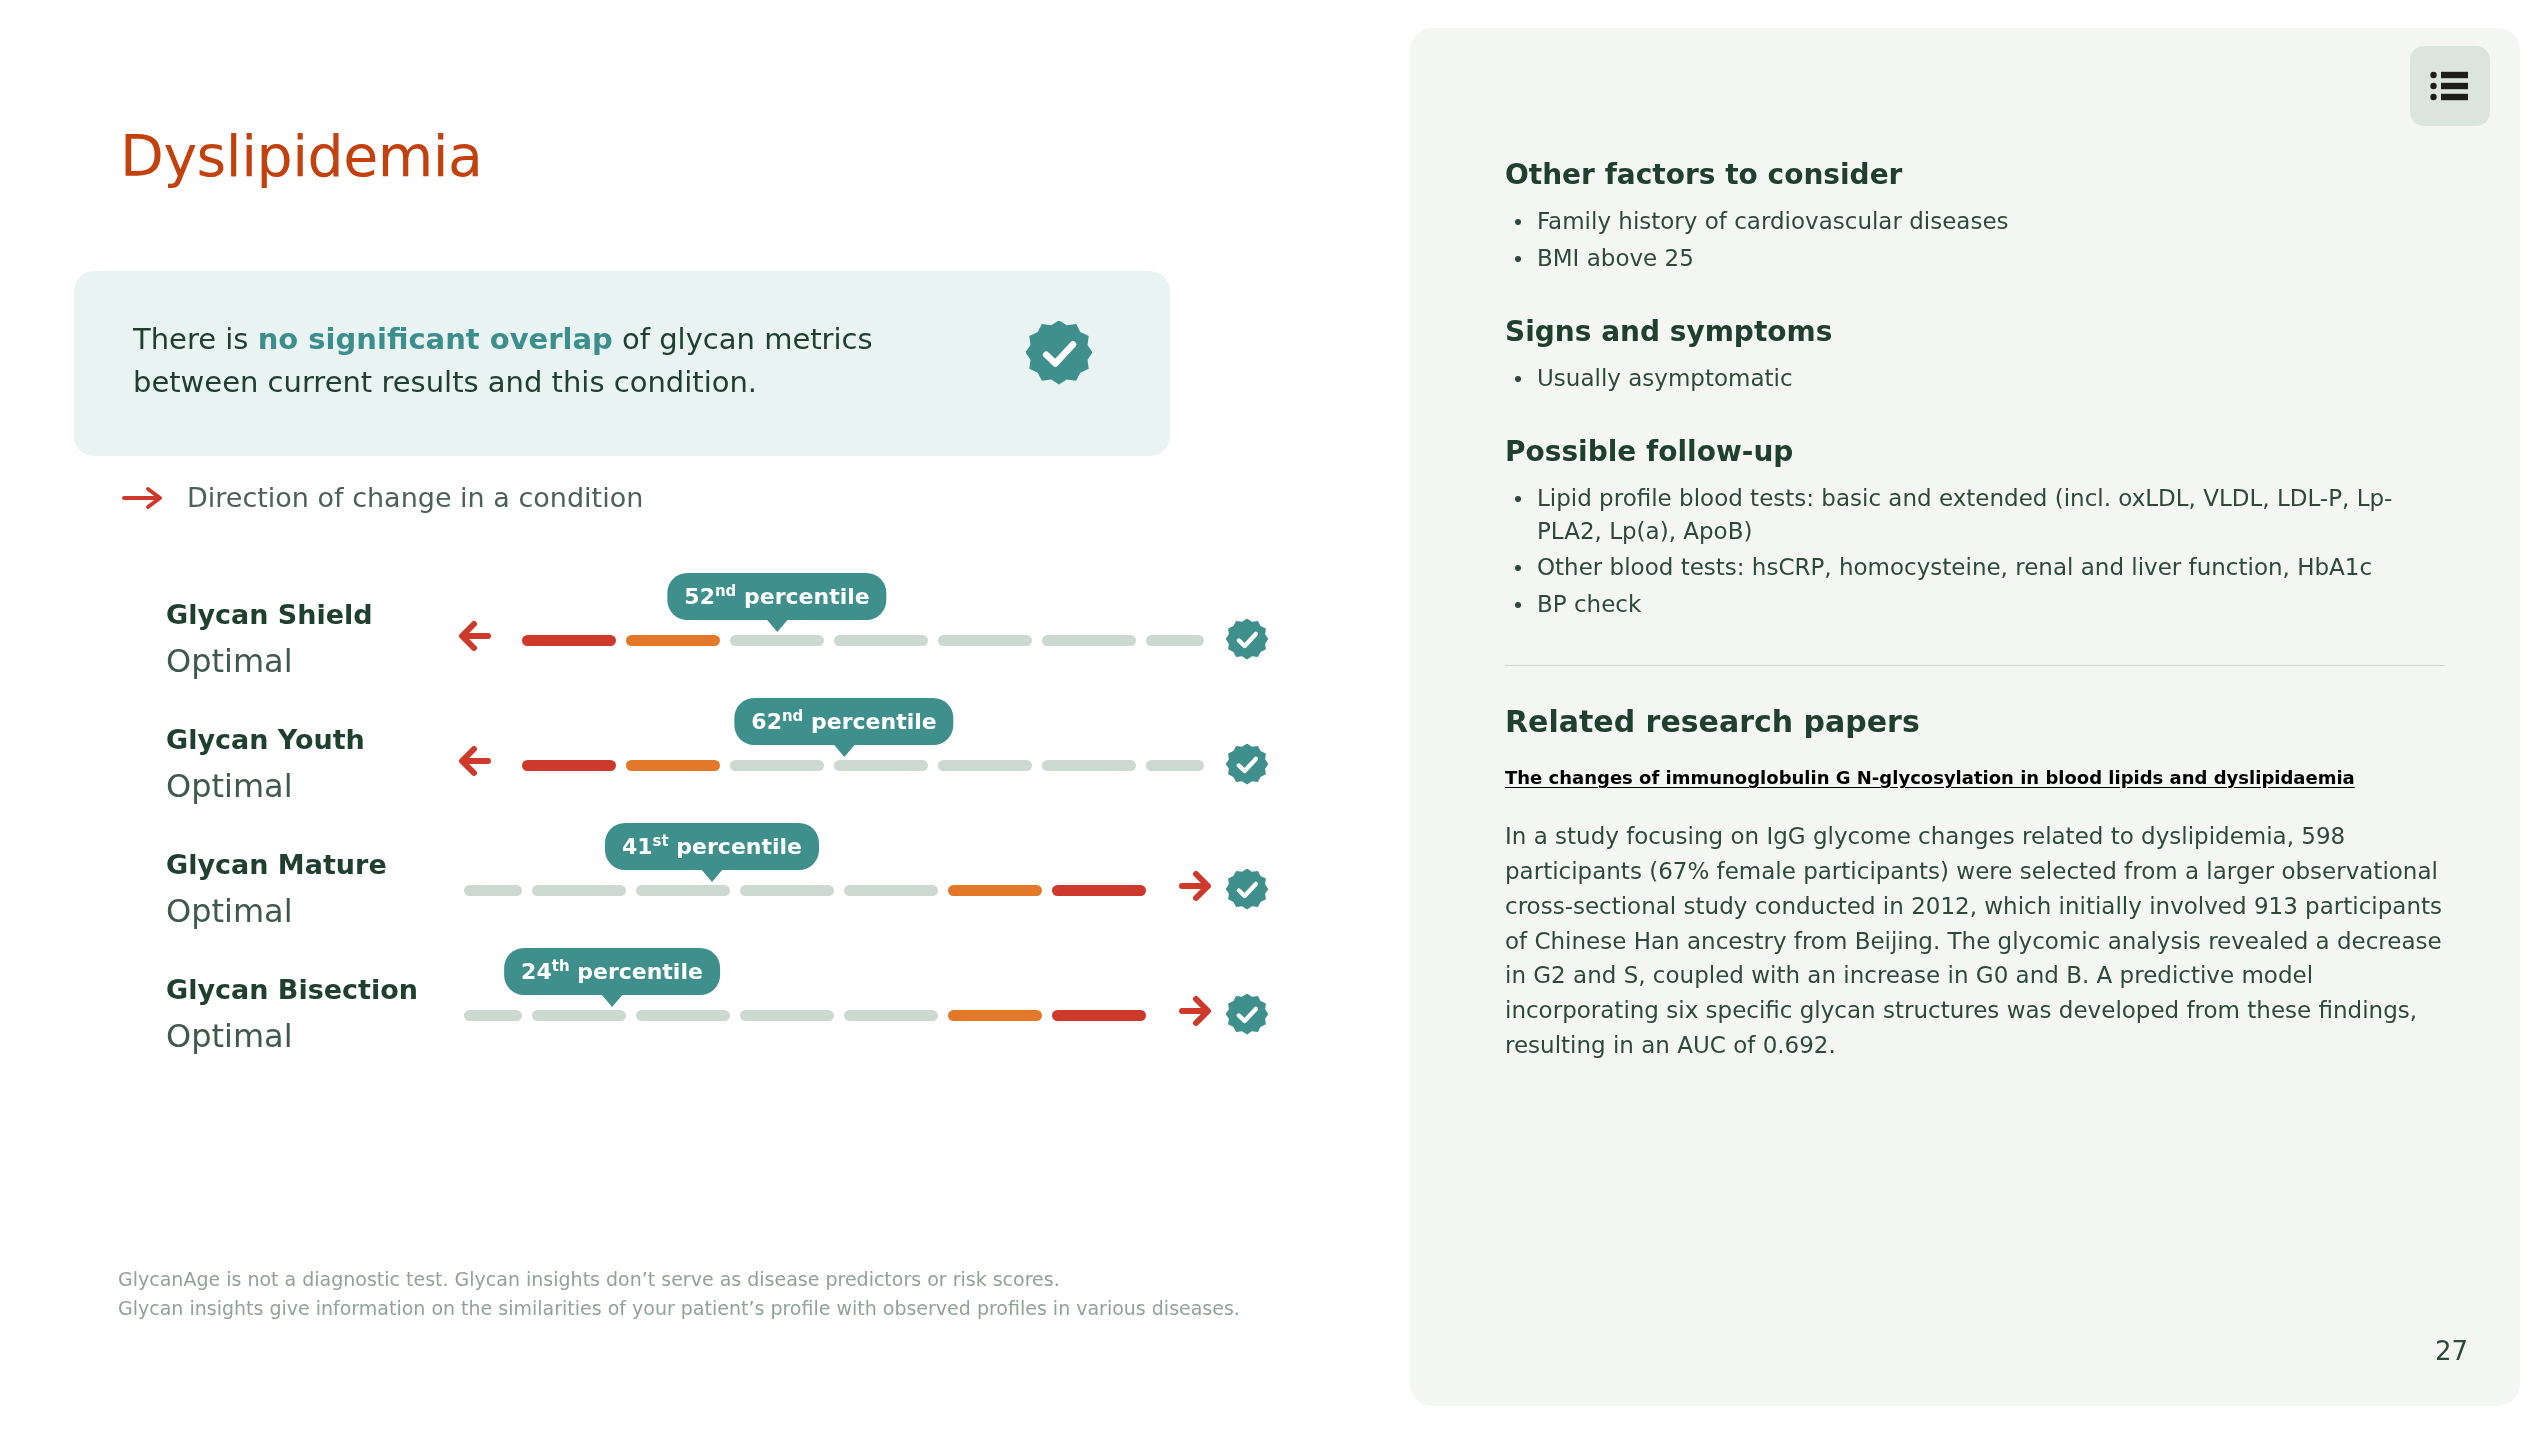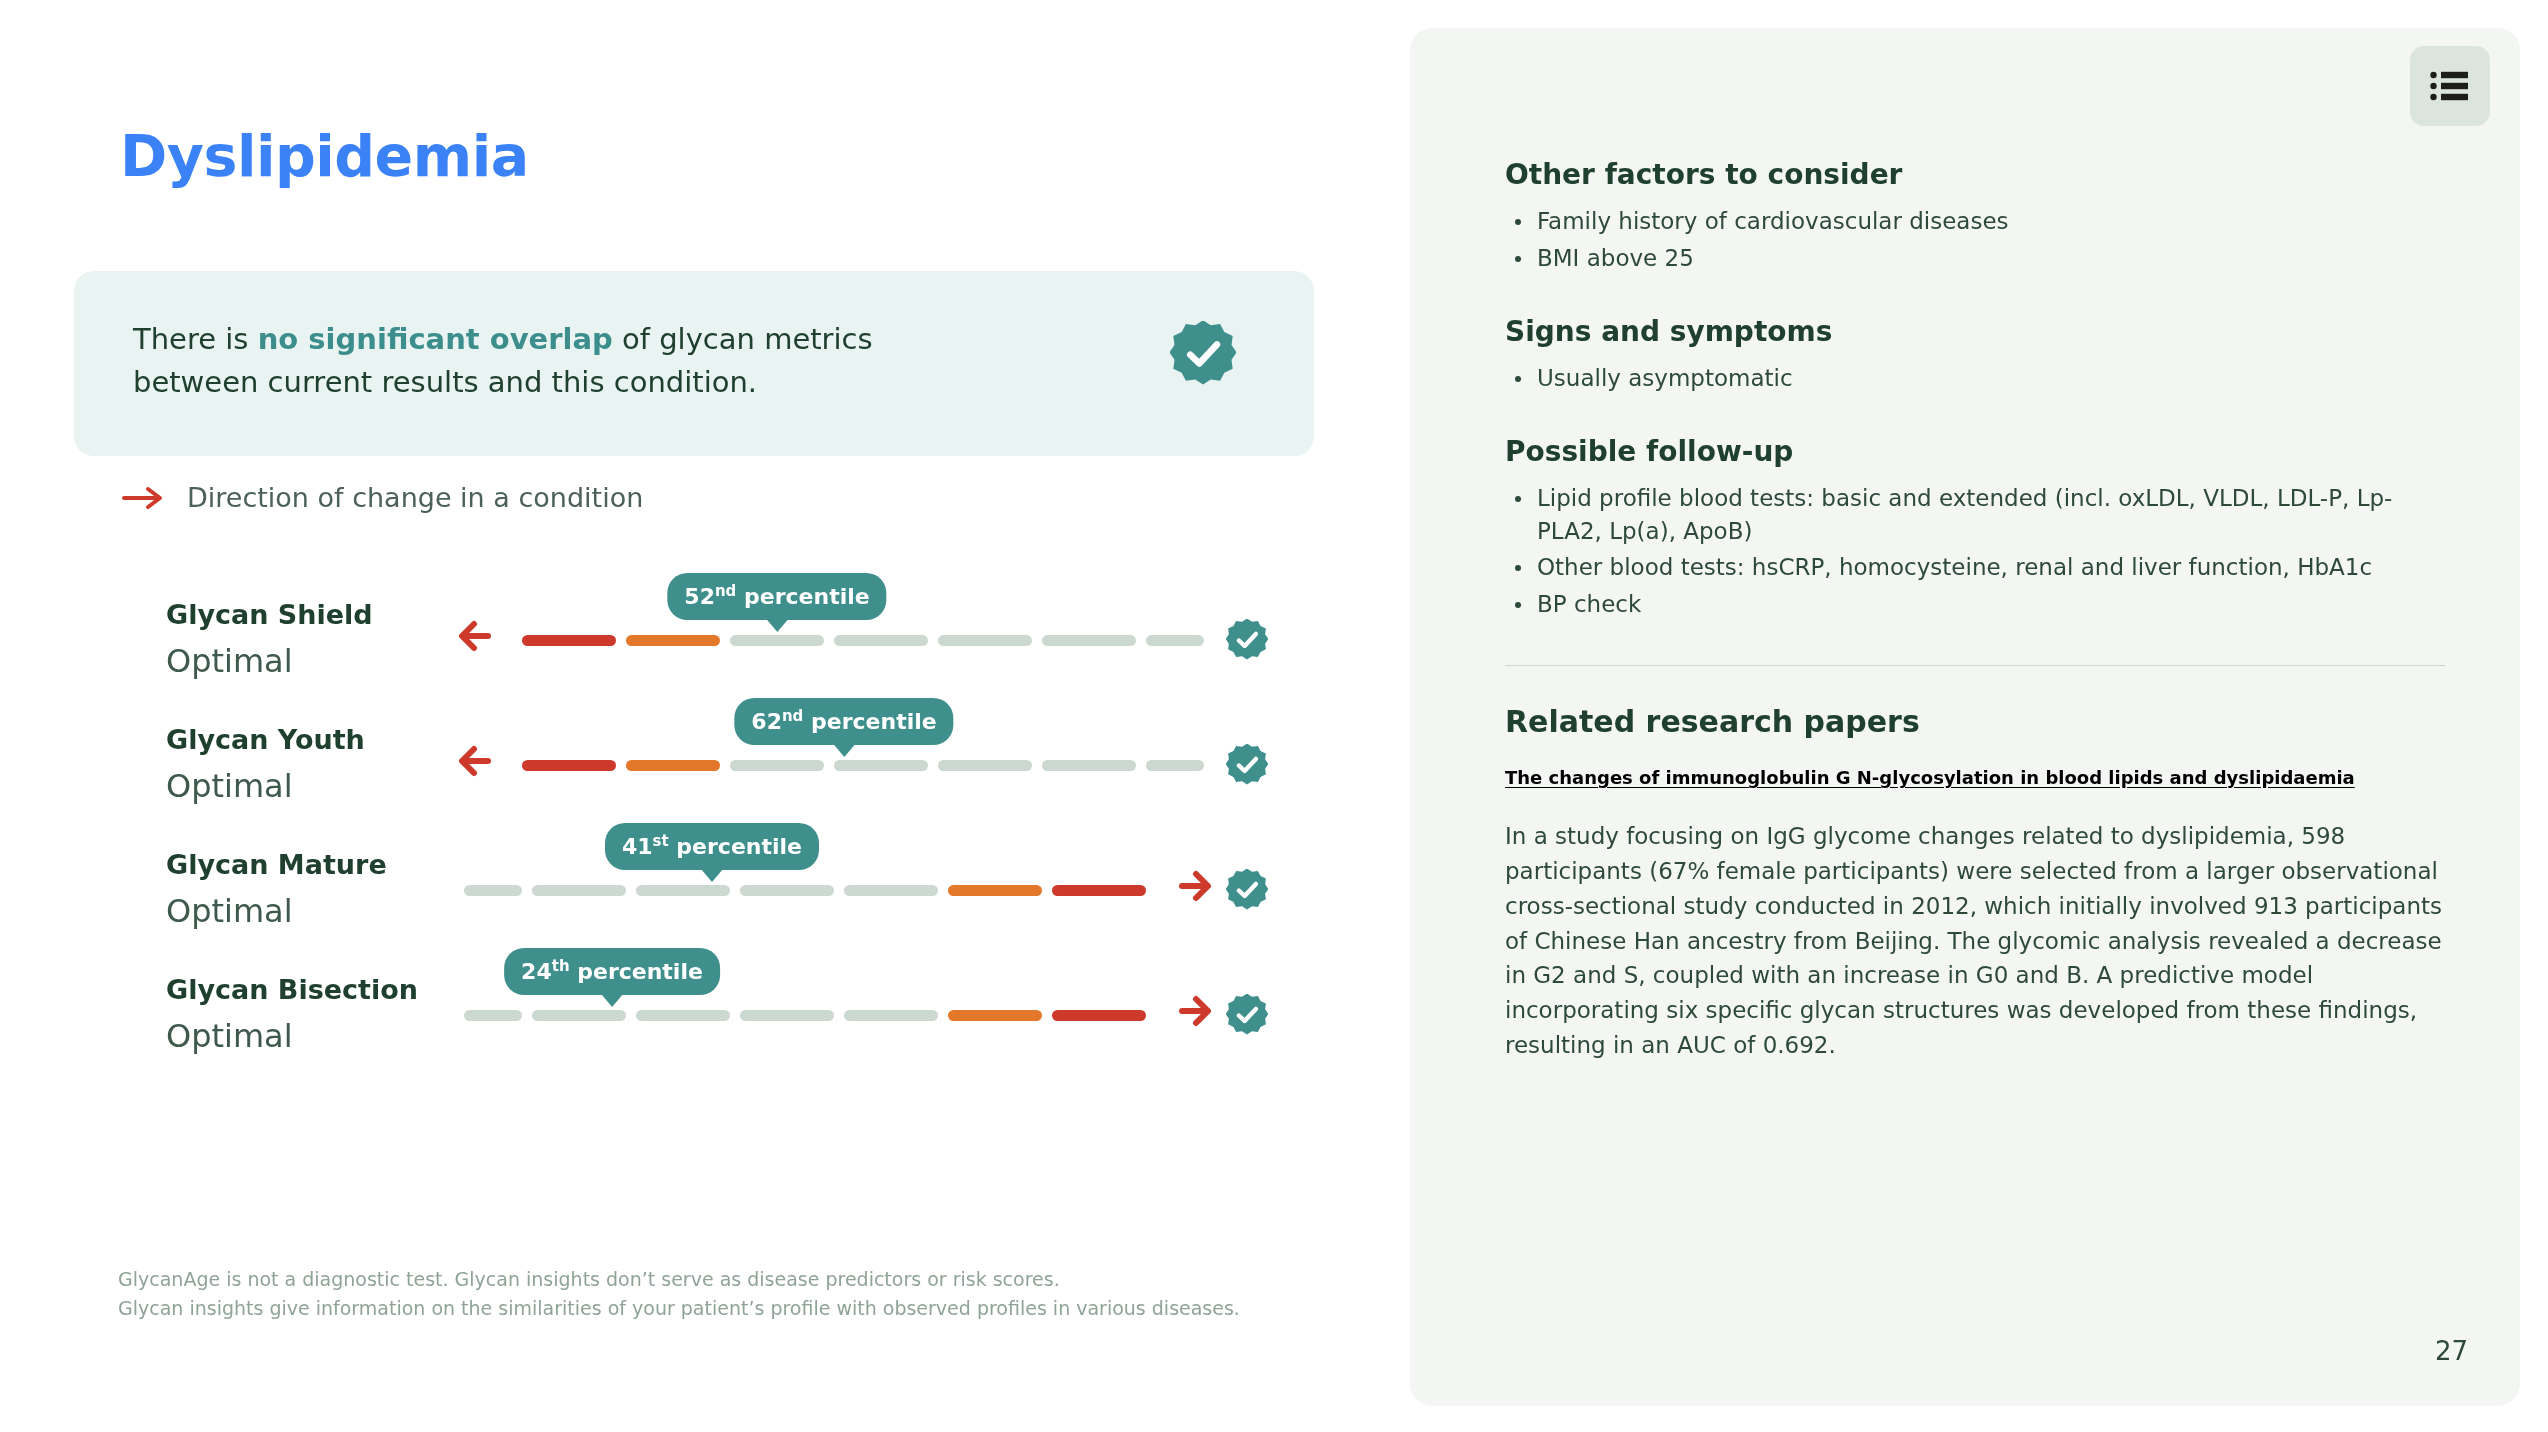--- a/index.html
+++ b/index.html
@@ -9,27 +9,27 @@
     font-family: "DejaVu Sans", sans-serif;
     overflow: hidden;
   }
   .page { position: relative; width: 2548px; height: 1432px; background: #fff; }
 
   
   .left-col { position: absolute; left: 0; top: 0; width: 1410px; height: 1432px; }
 
   .page-title {
     position: absolute; left: 120px; top: 128px;
-    font-size: 57px; font-weight: 700; color: #3b82f6;
+    font-size: 57px; font-weight: 400; color: #c2410c;
     letter-spacing: -0.5px; line-height: 1;
   }
 
   .overlap-card {
     position: absolute; left: 74px; top: 271px;
-    width: 1240px; height: 185px;
+    width: 1096px; height: 185px;
     background: #e8f3f2; border-radius: 20px;
   }
   .overlap-text {
     position: absolute; left: 59px; top: 47px;
     width: 830px;
     font-size: 29px; line-height: 1.47; color: #20402f; font-weight: 400;
   }
   .overlap-text .hl { color: #3b8e8c; font-weight: 700; }
   .overlap-badge {
     position: absolute; right: 78px; top: 50px;

